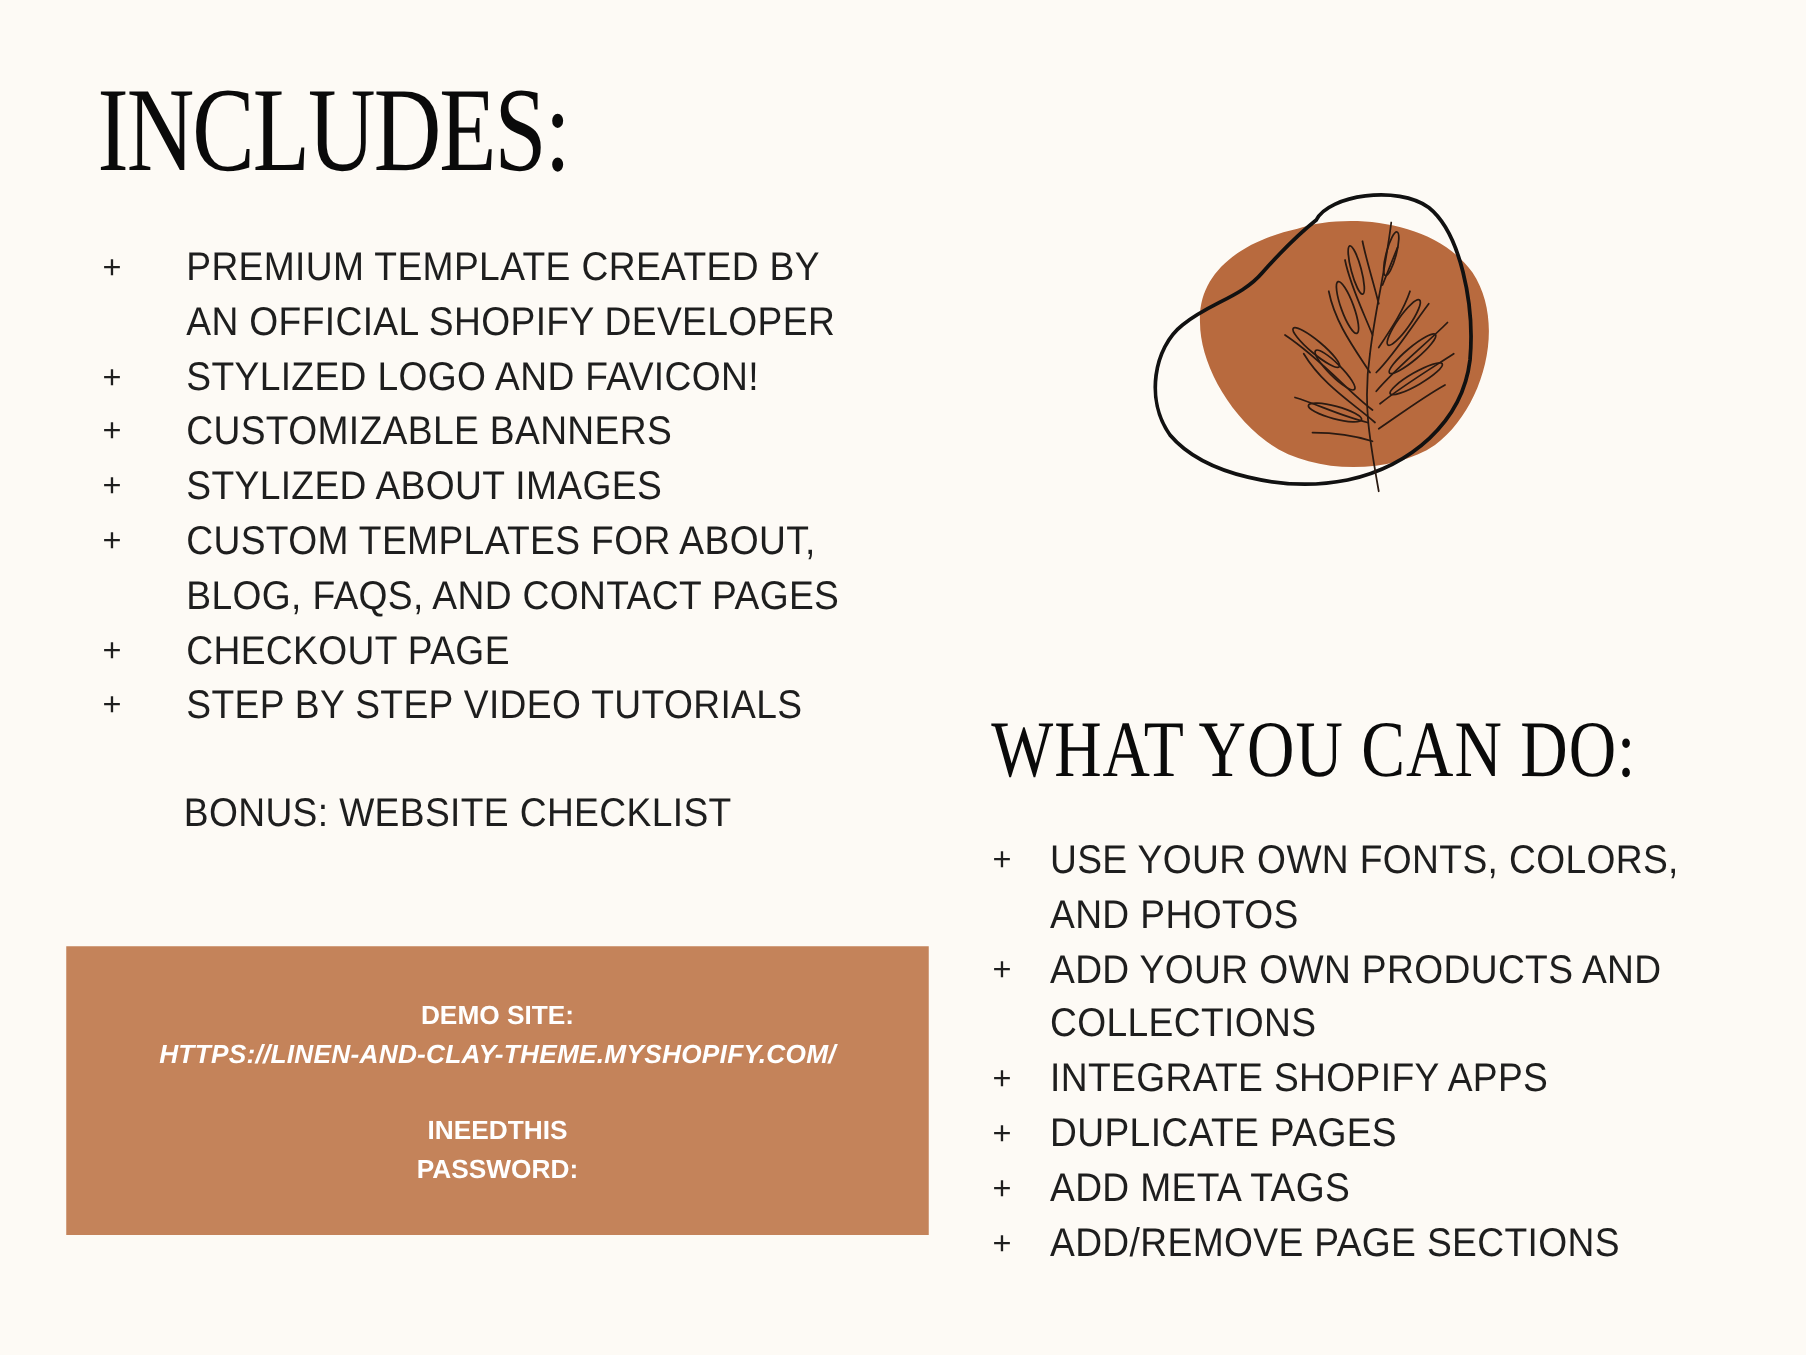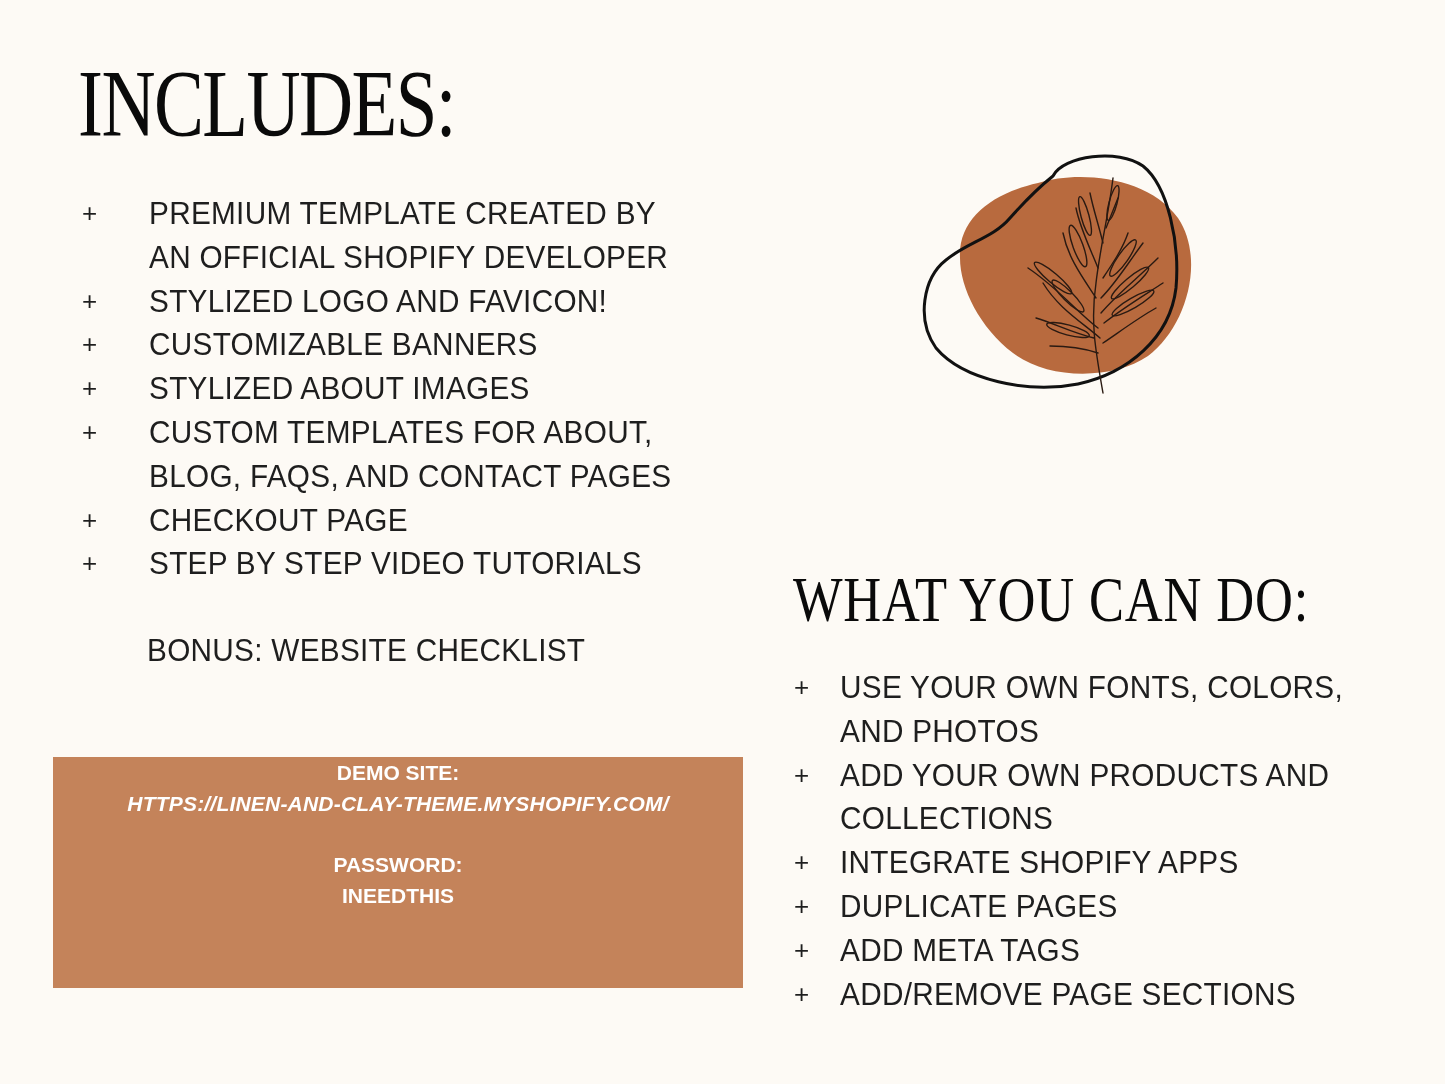--- a/index.html
+++ b/index.html
@@ -46,21 +46,21 @@
     left: 792px; top: 666px; font-size: 32px; line-height: 43.8px;
   }
   .list-cando .plus { width: 46px; font-size: 26px; padding-left: 2px; }
   .list-cando .text { transform: scaleX(0.93); transform-origin: left center; letter-spacing: 0.3px; }
 
   .demo-box {
     position: absolute; left: 53px; top: 757px;
     width: 690px; height: 231px; background: #c4835a;
     color: #ffffff; text-align: center;
     font-weight: 700; font-size: 21px; line-height: 31px;
-    box-sizing: border-box; 
+    box-sizing: border-box; padding-top: 40px;
   }
   .demo-box .gap { height: 30px; }
   .demo-box .url { letter-spacing: 0.2px; font-style: italic; }
 
   .illustration {
     position: absolute; left: 918px; top: 148px;
     width: 290px; height: 250px;
   }
 </style>
 </head>
@@ -100,22 +100,22 @@
       <span class="text">STEP BY STEP VIDEO TUTORIALS</span>
     </li>
 </ul>
 
 <div class="bonus">BONUS: WEBSITE CHECKLIST</div>
 
 <div class="demo-box">
   <div>DEMO SITE:</div>
   <div class="url">HTTPS://LINEN-AND-CLAY-THEME.MYSHOPIFY.COM/</div>
   <div class="gap"></div>
+  <div>INEEDTHIS</div>
   <div>PASSWORD:</div>
-  <div>INEEDTHIS</div>
 </div>
 
 <div class="illustration">
   <svg width="290" height="250" viewBox="0 0 290 250" xmlns="http://www.w3.org/2000/svg">
     <path d="M120 35 C 160 22, 230 28, 260 70 C 288 112, 268 180, 230 208 C 195 232, 130 232, 95 205 C 62 180, 42 140, 42 110 C 40 70, 75 45, 120 35 Z" fill="#b86a3e"></path>
     <path d="M 135 28 C 145 8, 200 0, 225 18 C 250 38, 262 95, 258 140 C 252 190, 210 225, 160 236 C 110 246, 45 232, 18 200 C -2 172, 5 130, 28 112 C 50 94, 75 90, 92 70 C 108 52, 120 40, 135 28 Z" fill="none" stroke="#111111" stroke-width="3"></path>
     <g fill="none" stroke="#2a1a12" stroke-width="1.4" stroke-linecap="round">
       <path d="M 185 245 C 178 205, 172 175, 178 135 C 182 100, 190 70, 195 30"></path>
       <path d="M 182 190 C 165 175, 140 160, 125 135"></path>
       <path d="M 180 180 C 160 165, 140 140, 110 120"></path>

